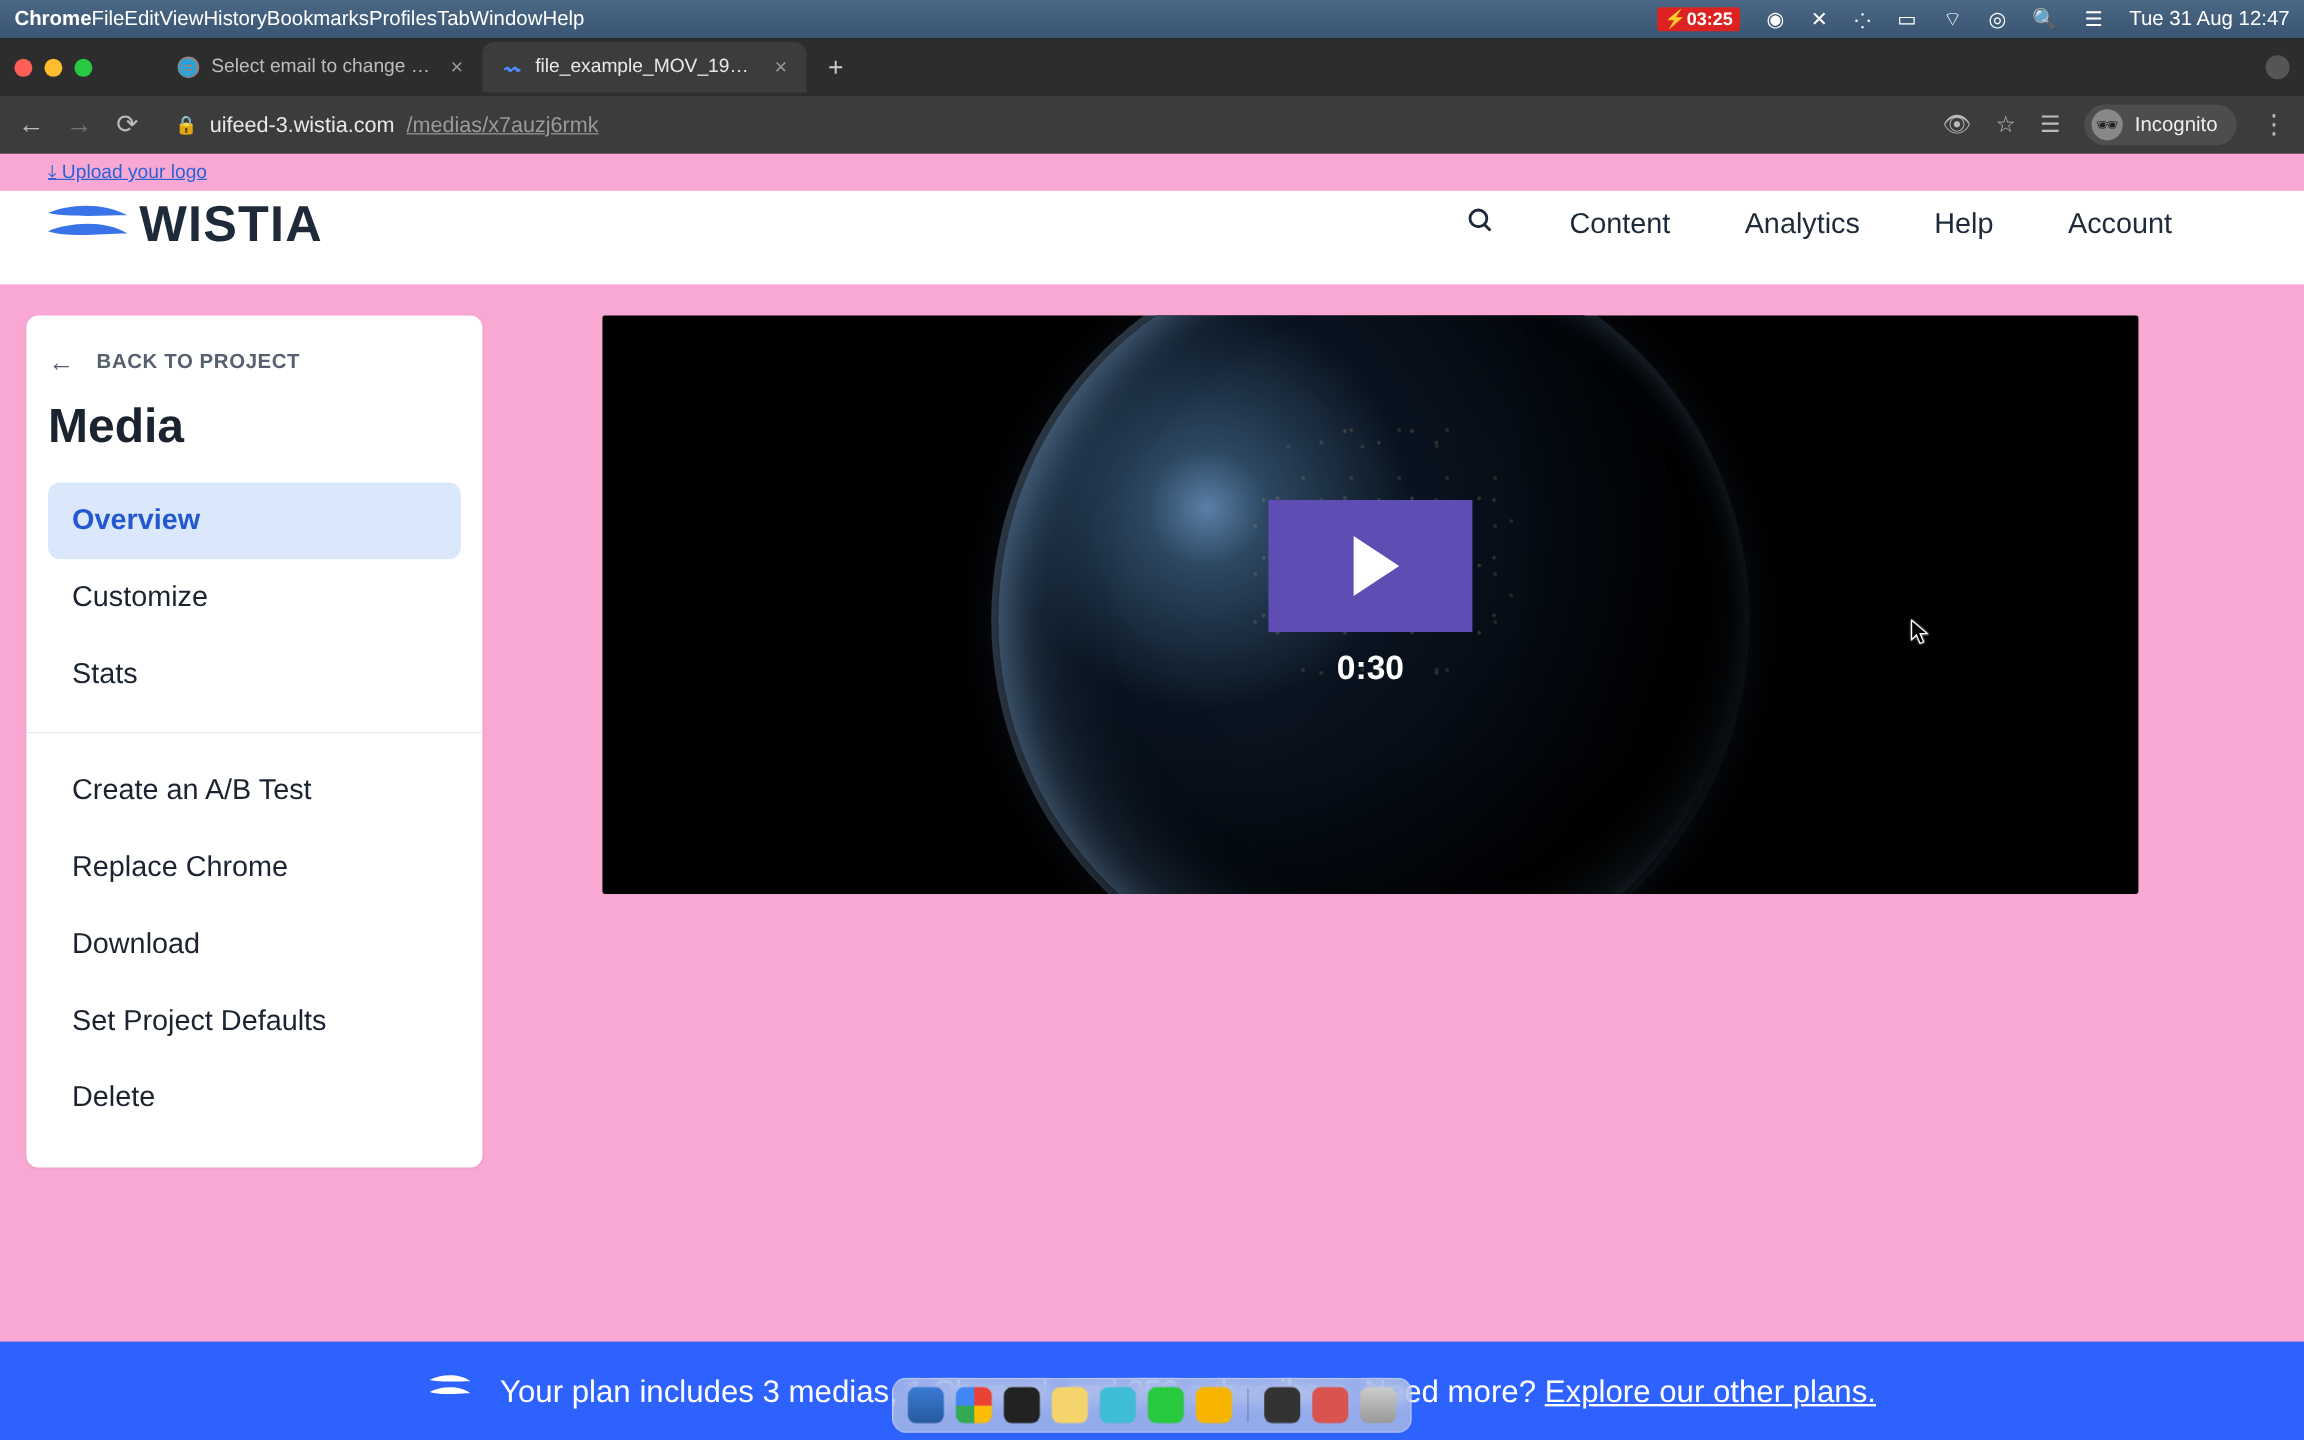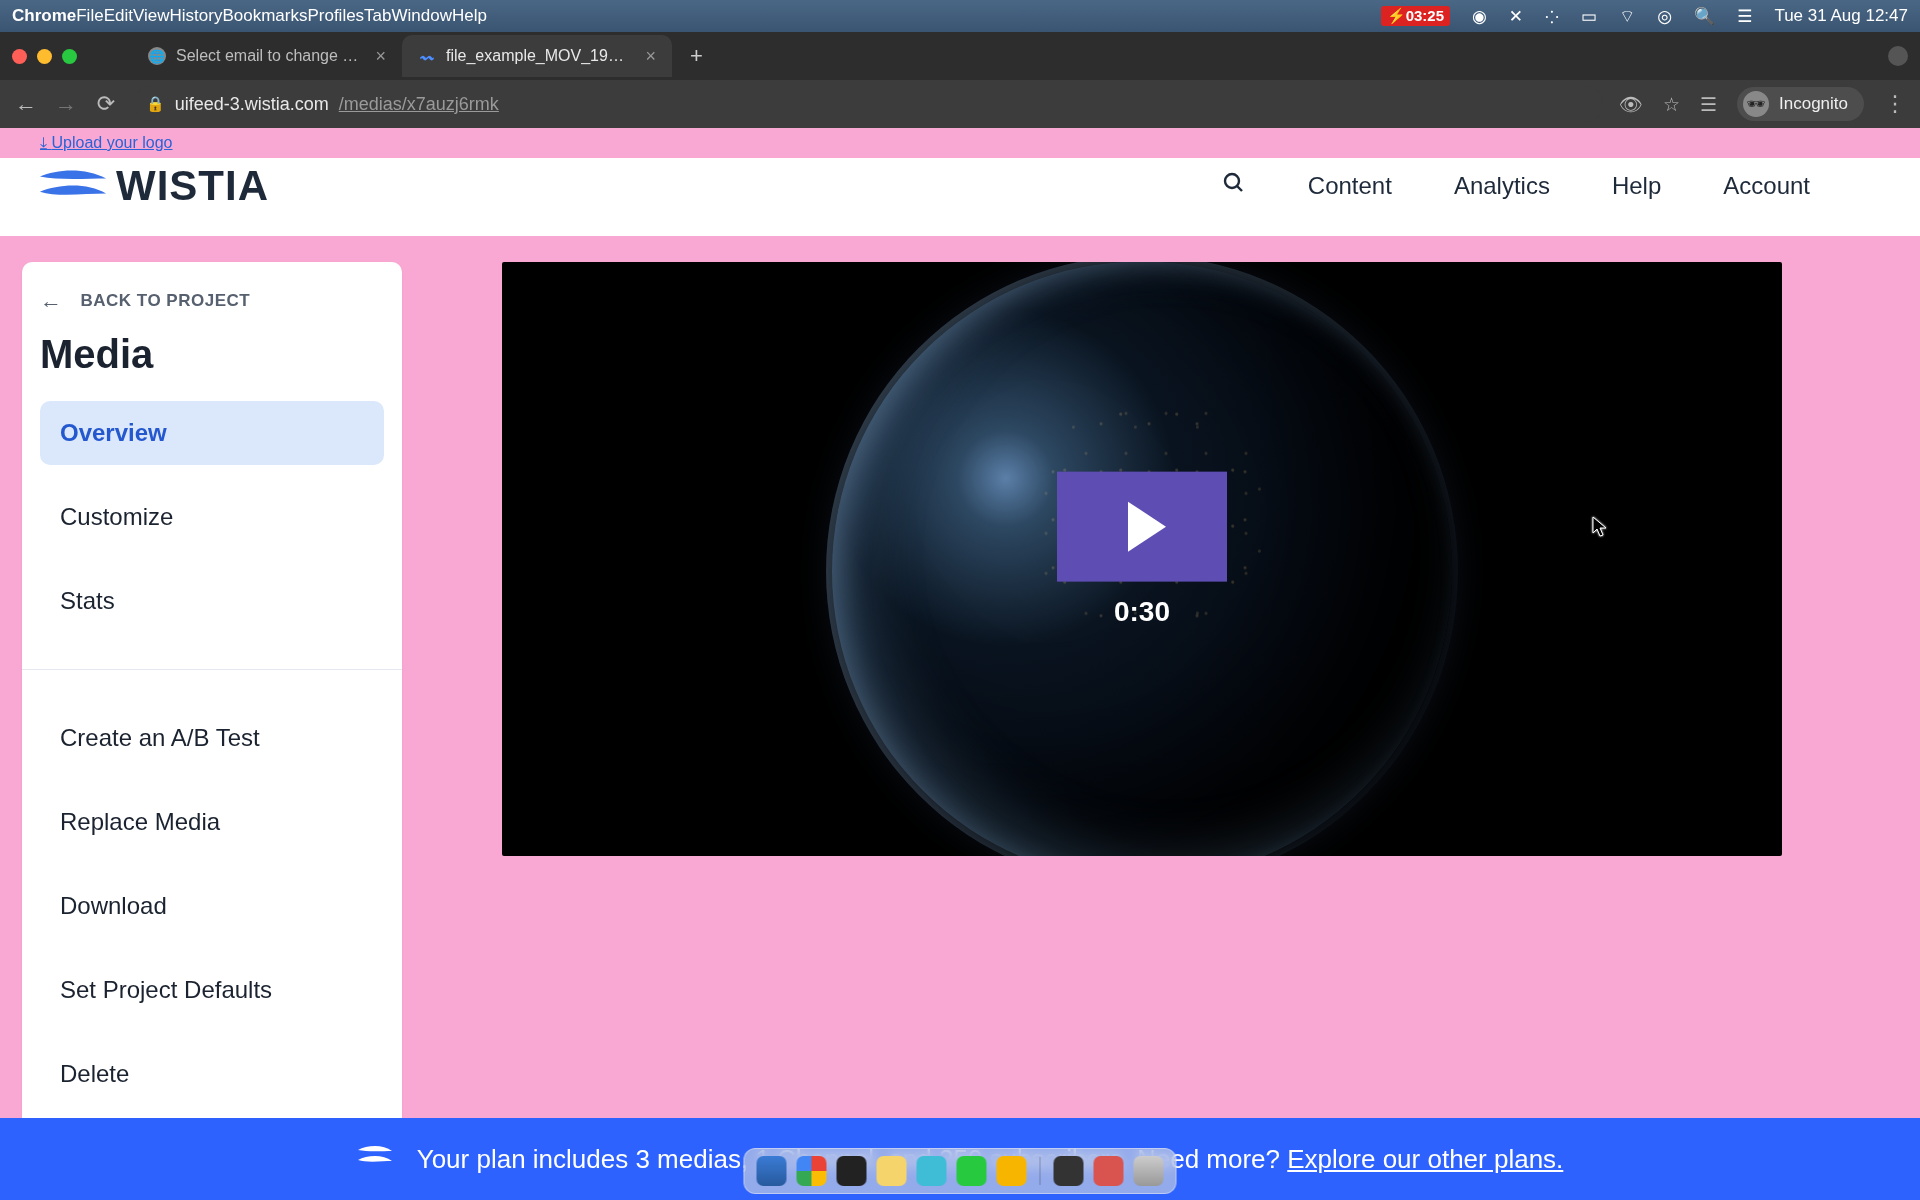--- a/index.html
+++ b/index.html
@@ -55,32 +55,32 @@
 .logo-text{font-size:42px;font-weight:700;letter-spacing:1px;color:#1e2a3a;}
 .topnav{display:flex;align-items:center;gap:62px;font-size:24px;color:#1e2a3a;}
 .topnav .search-ico svg{width:24px;height:24px;}
 
 .work{display:flex;padding:26px 0 0 22px;gap:100px;align-items:flex-start;}
 
 .sidebar{width:380px;background:#fff;border-radius:10px;padding:26px 18px;box-shadow:0 1px 3px rgba(0,0,0,.06);}
 .back{display:flex;align-items:center;gap:18px;color:#56606e;font-size:17px;font-weight:700;letter-spacing:.5px;margin-bottom:18px;}
 .back .arrow{font-size:22px;}
 .side-title{font-size:40px;font-weight:800;color:#1b2330;margin:8px 0 24px 0;}
-.side-list{display:flex;flex-direction:column;gap:20px;}
+.side-list{display:flex;flex-direction:column;gap:0;}
 .side-item{padding:18px 20px;border-radius:10px;font-size:24px;color:#1b2330;}
 .side-item.active{background:#dbe8fb;color:#2458cf;font-weight:600;}
 .side-sep{height:1px;background:#e6e9ef;margin:16px -18px;}
 
 .main{flex:1;max-width:1280px;padding-right:0;}
 .main-head{display:flex;align-items:center;justify-content:space-between;margin-bottom:36px;}
 .media-title{font-size:36px;font-weight:800;color:#1b2330;}
 .embed-btn{display:flex;align-items:center;gap:22px;background:#2e62d9;color:#fff;font-size:22px;font-weight:500;padding:16px 30px;border-radius:6px;}
 .embed-btn .code-ico{font-family:monospace;font-size:19px;}
 
-.player{width:100%;height:594px;background:#000;position:relative;overflow:hidden;border-radius:2px;}
+.player{width:100%;height:482px;background:#000;position:relative;overflow:hidden;border-radius:2px;}
 .earth{position:absolute;left:50%;top:50%;width:620px;height:620px;border-radius:50%;transform:translate(-50%,-48%);
   background:radial-gradient(circle at 28% 35%,#5b7fa8 0%,#2d4862 8%,#0a1420 28%,#050a12 55%,#000 80%);
   box-shadow:inset 28px -18px 60px rgba(120,170,220,.25),inset -90px -60px 140px rgba(0,0,0,.95),0 0 40px rgba(80,120,180,.15);}
 .earth::before{content:"";position:absolute;left:32%;top:22%;width:240px;height:240px;border-radius:50%;
   background:radial-gradient(circle at 40% 40%,rgba(255,200,120,.16) 1px,transparent 2px),
              radial-gradient(circle at 62% 30%,rgba(255,200,120,.2) 1px,transparent 2px),
              radial-gradient(circle at 48% 55%,rgba(255,210,130,.18) 1px,transparent 2px),
              radial-gradient(circle at 70% 48%,rgba(255,210,130,.15) 1px,transparent 2px);
   background-size:40px 40px,56px 56px,48px 48px,62px 62px;filter:blur(.4px);} 
 .earth::after{content:"";position:absolute;inset:-6px;border-radius:50%;box-shadow:inset 14px 6px 30px rgba(160,200,240,.3);pointer-events:none;}
@@ -218,21 +218,21 @@
         <span class="arrow">←</span>
         <span>BACK TO PROJECT</span>
       </div>
       <div class="side-title">Media</div>
       <div class="side-list">
         <div class="side-item active">Overview</div>
         <div class="side-item">Customize</div>
         <div class="side-item">Stats</div>
         <div class="side-sep"></div>
         <div class="side-item">Create an A/B Test</div>
-        <div class="side-item">Replace Media</div>
+        <div class="side-item">Replace Chrome</div>
         <div class="side-item">Download</div>
         <div class="side-item">Set Project Defaults</div>
         <div class="side-item">Delete</div>
       </div>
     </div>
 
     <div class="main">
       <div class="player">
         <div class="earth"></div>
         <div class="play-wrap">

